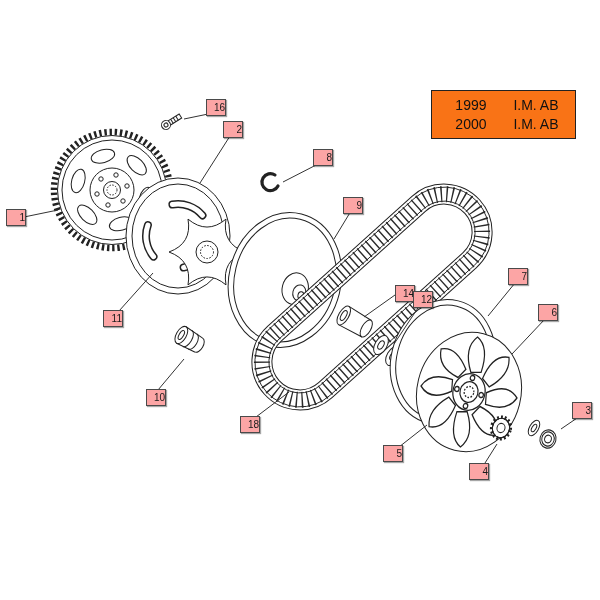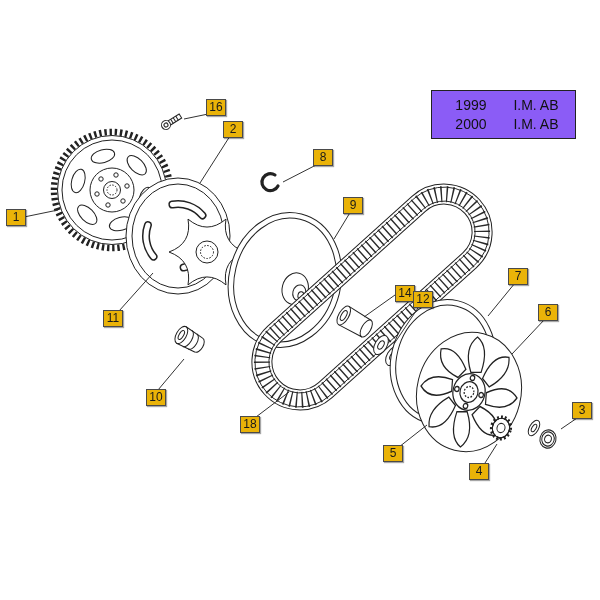--- a/index.html
+++ b/index.html
@@ -3,28 +3,28 @@
 <meta charset="utf-8">
 <style>
   html,body { margin:0; padding:0; background:#fff; }
   .stage {
     position:relative; width:600px; height:600px; background:#ffffff;
     font-family:"Liberation Sans","DejaVu Sans",sans-serif; overflow:hidden;
   }
   svg.drawing { position:absolute; left:0; top:0; }
   .callout {
     position:absolute; width:18px; height:15px;
-    background:#eab308; border:1px solid #4a4a4a;
+    background:#fca5a5; border:1px solid #4a4a4a;
     box-shadow:1px 1px 1px rgba(0,0,0,.35);
-    font-size:12px; line-height:15px; text-align:center; color:#1a1a1a;
+    font-size:10px; line-height:15px; text-align:right; color:#1a1a1a;
     z-index:3; user-select:none;
   }
   .legend {
     position:absolute; left:431px; top:90px; width:143px; height:47px;
-    border:1.5px solid #222; background:#8b5cf6; z-index:3;
+    border:1.5px solid #222; background:#f97316; z-index:3;
     display:flex; flex-direction:column; justify-content:center; gap:3px;
   }
   .legend-row { display:flex; justify-content:center; gap:14px; font-size:14px; color:#111; }
   .legend-row .year { width:38px; text-align:right; }
   .legend-row .code { width:58px; text-align:right; }
 </style>
 </head>
 <body>
 
 <div class="stage">

